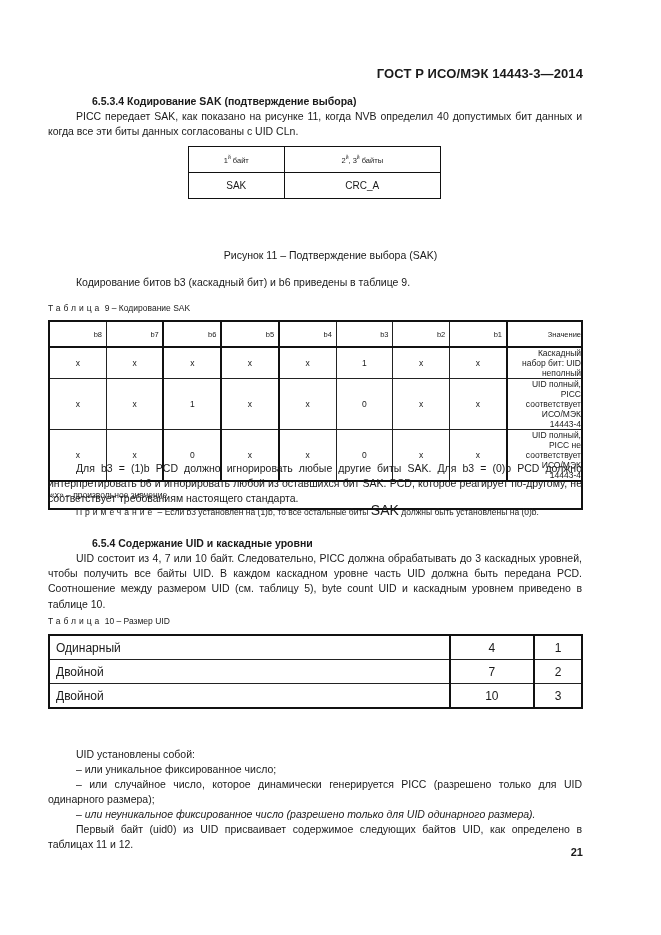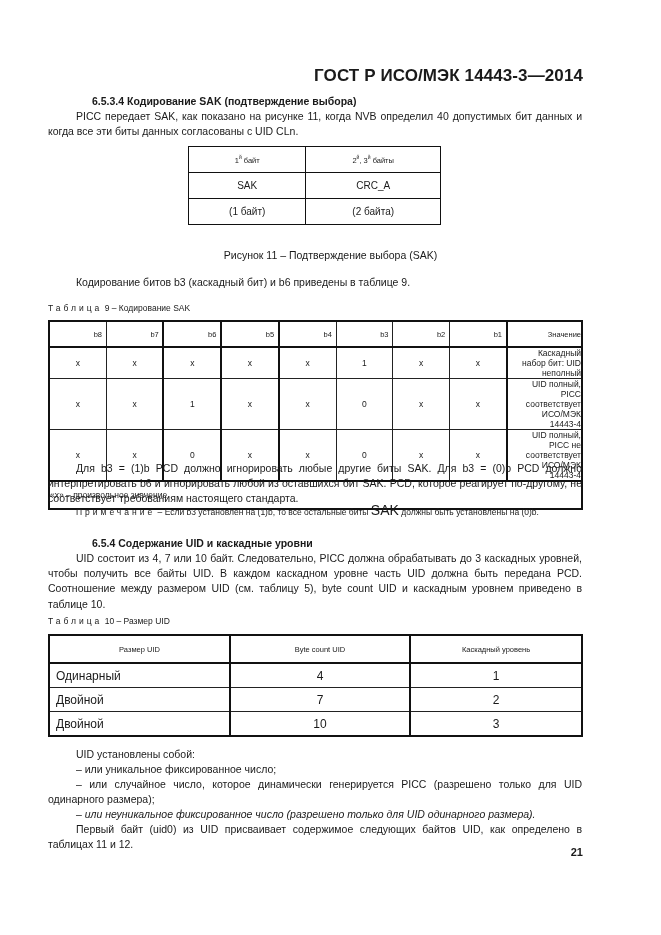--- a/index.html
+++ b/index.html
@@ -3,21 +3,21 @@
 <meta charset="utf-8">
 <style>
   html, body { margin: 0; padding: 0; background: #ffffff; }
   body {
     width: 661px; height: 935px; position: relative; overflow: hidden;
     font-family: "Liberation Sans", sans-serif; color: #1a1a1a;
     font-size: 10.5px;
   }
   .header-std {
     position: absolute; right: 78px; top: 66px;
-    font-weight: bold; font-size: 17px; letter-spacing: 0.1px;
+    font-weight: bold; font-size: 13px; letter-spacing: 0.1px;
   }
   .h-sec { position: absolute; left: 76px; font-weight: bold; font-size: 10.5px; margin-left: 16px; }
   .para {
     position: absolute; left: 48px; width: 534px;
     text-align: justify; line-height: 15.2px; font-size: 10.5px;
   }
   .para.first-indent { text-indent: 28px; }
 
   table { border-collapse: collapse; position: absolute; }
   
@@ -67,24 +67,20 @@
 
 <table class="fig-table">
   <tbody>
       <tr class="hdr">
     <td><span>1</span><sup>й</sup><span> байт</span></td>
     <td><span>2</span><sup>й</sup><span>, 3</span><sup>й</sup><span> байты</span></td>
   </tr>
   <tr>
     <td>SAK</td>
     <td>CRC_A</td>
-  </tr>
-  <tr>
-    <td>(1 байт)</td>
-    <td>(2 байта)</td>
   </tr>
 </tbody>
   </table>
 <div class="fig-caption">Рисунок 11 – Подтверждение выбора (SAK)</div>
 
 <div class="para first-indent" style="top:275px;">Кодирование битов b3 (каскадный бит) и b6 приведены в таблице 9.</div>
 
 <div class="tbl-title" style="top:303px;"><span class="spaced">Таблица</span><span> 9 – Кодирование SAK</span></div>
 
 <table class="t9">
@@ -143,25 +139,20 @@
 
 <div class="note" style="top:503px; text-indent:28px;"><span class="spaced">Примечание</span><span> – Если b3 установлен на (1)b, то все остальные биты </span><span class="big">SAK</span><span> должны быть установлены на (0)b.</span></div>
 
 <div class="h-sec" style="top:537px;">6.5.4  Содержание UID и каскадные уровни</div>
 <div class="para first-indent" style="top:551px;">UID состоит из 4, 7 или 10 байт. Следовательно, PICC должна обрабатывать до 3 каскадных уровней, чтобы получить все байты UID. В каждом каскадном уровне часть UID должна быть передана PCD. Соотношение между размером UID (см. таблицу 5), byte count UID и каскадным уровнем приведено в таблице 10.</div>
 
 <div class="tbl-title" style="top:616px;"><span class="spaced">Таблица</span><span> 10 – Размер UID</span></div>
 
 <table class="t10">
   <tbody>
-      <tr class="hdr">
-    <td style="width:179px;">Размер UID</td>
-    <td class="c2" style="width:178px;">Byte count UID</td>
-    <td class="c3">Каскадный уровень</td>
-  </tr>
   <tr>
     <td class="name">Одинарный</td>
     <td class="c2">4</td>
     <td class="c3">1</td>
   </tr>
   <tr>
     <td class="name">Двойной</td>
     <td class="c2">7</td>
     <td class="c3">2</td>
   </tr>

